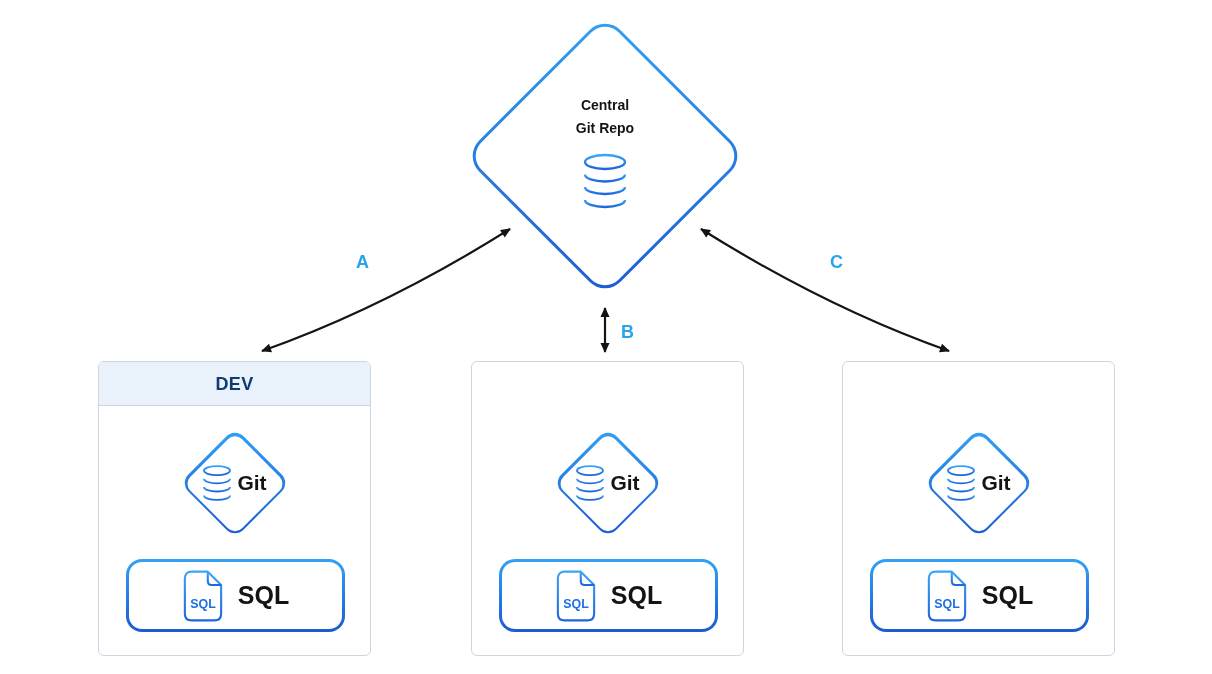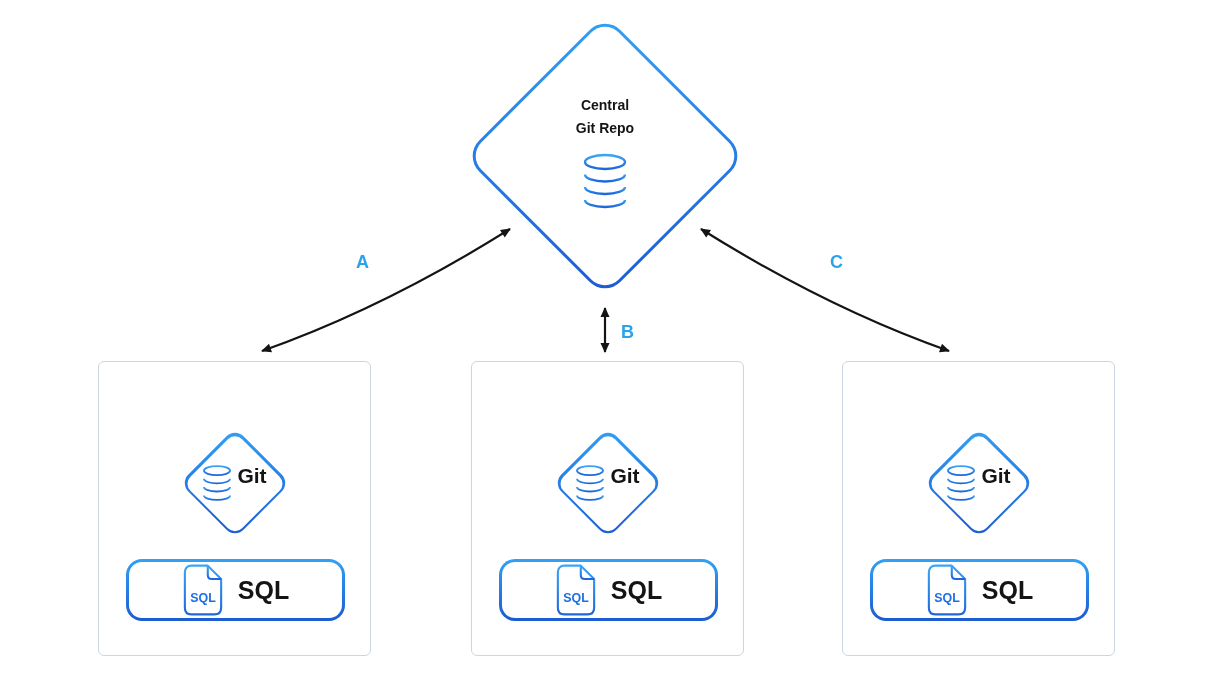--- a/index.html
+++ b/index.html
@@ -67,27 +67,27 @@
   .git-diamond{
     position:absolute;left:calc(50% - 39px);top:82px;width:78px;height:78px;
     background:linear-gradient(135deg,var(--gradient-light,#31A1F5),var(--gradient-dark,#1C5BD2));
     border-radius:12px;
     transform:rotate(45deg);
   }
   .git-diamond .fill{position:absolute;inset:2.5px;background:#fff;border-radius:10px;}
   .git-content{
     position:absolute;left:0;top:121px;width:100%;
     transform:translateY(-50%);
-    display:flex;justify-content:center;gap:5px;
+    display:flex;align-items:center;justify-content:center;gap:5px;
   }
   .git-content .git-label{
     font-size:21px;font-weight:bold;color:var(--text-dark,#141414);
   }
   .sql-pill{
-    position:absolute;left:27px;top:197px;width:219px;height:62px;
+    position:absolute;left:27px;top:197px;width:219px;height:73px;
     background:linear-gradient(180deg,var(--gradient-light,#31A1F5),var(--gradient-dark,#1C5BD2));
     border-radius:16px;
   }
   .sql-pill .fill{position:absolute;inset:3px;background:#fff;border-radius:13px;}
   .sql-content{
     position:absolute;inset:0;
     display:flex;align-items:center;justify-content:center;gap:14px;
   }
   .sql-content .sql-label{
     font-size:25px;font-weight:bold;color:var(--text-dark,#141414);
@@ -134,20 +134,21 @@
         <path d="M3 9 V47"></path>
           <path d="M43 9 V47"></path>
         <path d="M3 21.5 A20 7 0 0 0 43 21.5"></path>
         <path d="M3 34 A20 7 0 0 0 43 34"></path>
         <path d="M3 47 A20 7 0 0 0 43 47"></path>
       </g>
     </svg>
   </div>
 
   <section class="env-box" style="left:98px">
+    <header class="env-header">DEV</header>
     <div class="git-diamond">
         <div class="fill"></div>
       </div>
     <div class="git-content">
       <svg width="30" height="38" viewBox="0 0 46 56">
         <g fill="none" stroke="url(#dbGrad)" stroke-width="2.8">
           <ellipse cx="23" cy="9" rx="20" ry="7"></ellipse>
           <path d="M3 9 V47"></path>
             <path d="M43 9 V47"></path>
           <path d="M3 21.5 A20 7 0 0 0 43 21.5"></path>

